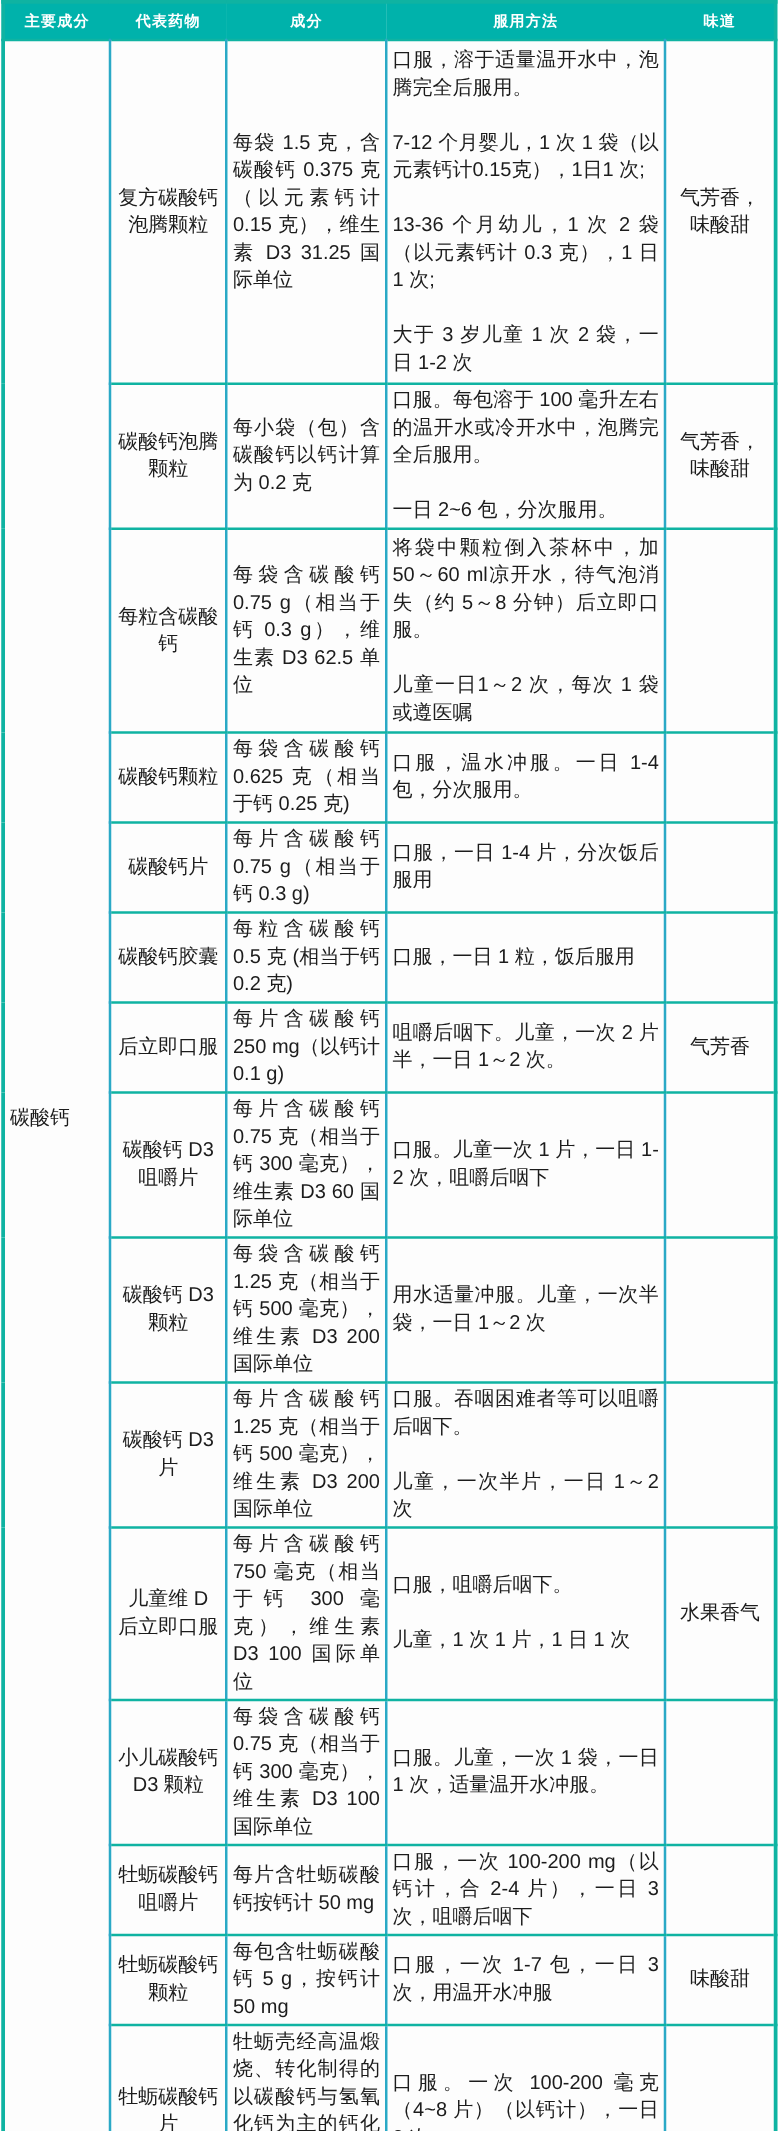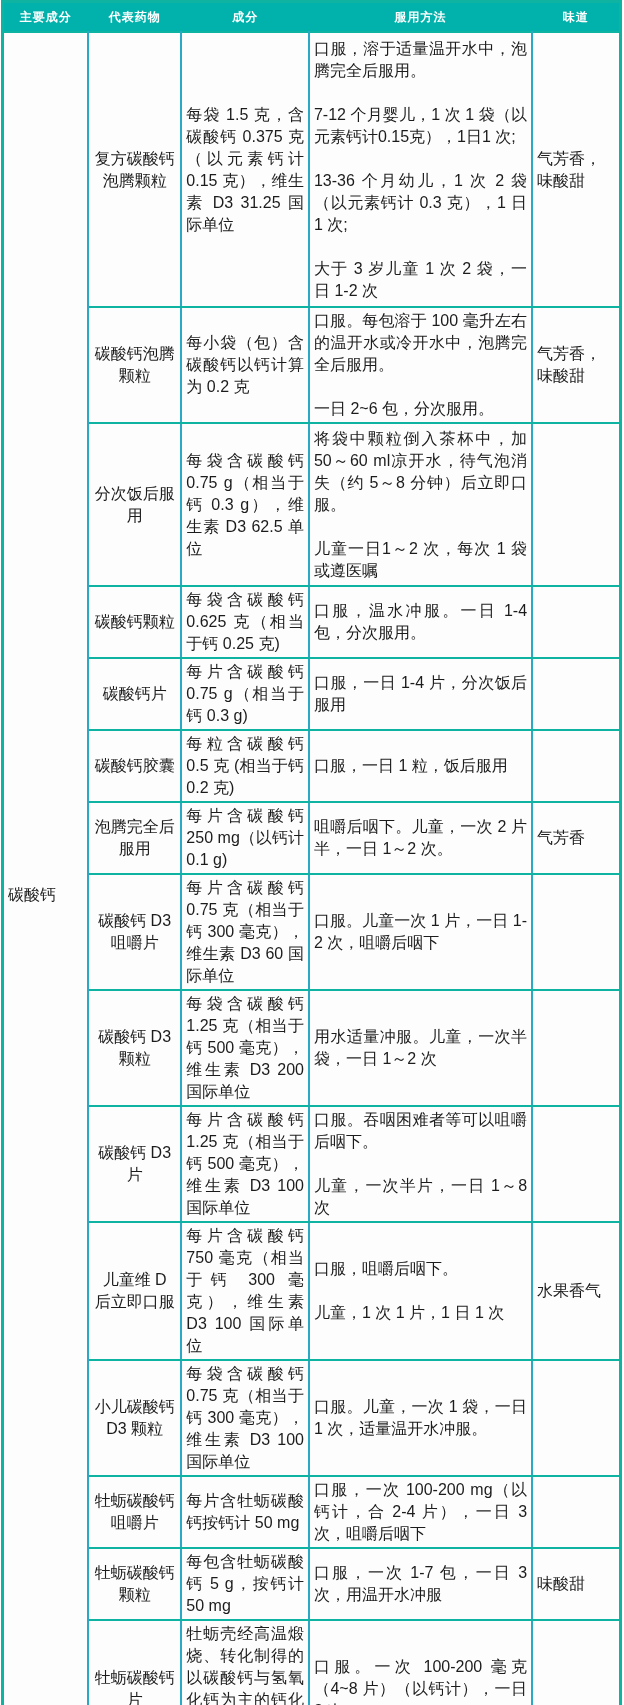--- a/index.html
+++ b/index.html
@@ -43,21 +43,21 @@
     font-size:16px;
     line-height:22px;
     padding:2px 4px;
     vertical-align:middle;
     overflow:hidden;
   }
   td.col-main{text-align:left;padding-left:6px;}
   td.col-drug{text-align:center;}
   td.col-comp{text-align:justify;}
   td.col-usage{text-align:justify;white-space:pre-line;margin-left:39px;}
-  td.col-taste{text-align:left;}
+  td.col-taste{text-align:center;}
 </style>
 </head>
 <body>
 
 <div class="page">
   <table class="med">
     <colgroup>
       <col style="width:85px">
         <col style="width:93px">
         <col style="width:127px">
@@ -89,21 +89,21 @@
       </tr>
       <tr style="height:112px">
         <td class="col-drug">碳酸钙泡腾颗粒</td>
         <td class="col-comp">每小袋（包）含碳酸钙以钙计算为 0.2 克</td>
         <td class="col-usage">口服。每包溶于 100 毫升左右的温开水或冷开水中，泡腾完全后服用。
 
 一日 2~6 包，分次服用。</td>
         <td class="col-taste">气芳香，味酸甜</td>
       </tr>
       <tr style="height:163px">
-        <td class="col-drug">分次饭后服用</td>
+        <td class="col-drug">每粒含碳酸钙</td>
         <td class="col-comp">每袋含碳酸钙 0.75 g（相当于钙 0.3 g），维生素 D3 62.5 单位</td>
         <td class="col-usage">将袋中颗粒倒入茶杯中，加 50～60 ml凉开水，待气泡消失（约 5～8 分钟）后立即口服。
 
 儿童一日1～2 次，每次 1 袋或遵医嘱</td>
         <td class="col-taste"></td>
       </tr>
       <tr style="height:65px">
         <td class="col-drug">碳酸钙颗粒</td>
         <td class="col-comp">每袋含碳酸钙 0.625 克（相当于钙 0.25 克)</td>
         <td class="col-usage">口服，温水冲服。一日 1-4 包，分次服用。</td>
@@ -115,43 +115,43 @@
         <td class="col-usage">口服，一日 1-4 片，分次饭后服用</td>
         <td class="col-taste"></td>
       </tr>
       <tr style="height:70px">
         <td class="col-drug">碳酸钙胶囊</td>
         <td class="col-comp">每粒含碳酸钙 0.5 克 (相当于钙 0.2 克)</td>
         <td class="col-usage">口服，一日 1 粒，饭后服用</td>
         <td class="col-taste"></td>
       </tr>
       <tr style="height:67px">
-        <td class="col-drug">泡腾完全后服用</td>
+        <td class="col-drug">后立即口服</td>
         <td class="col-comp">每片含碳酸钙 250 mg（以钙计 0.1 g)</td>
         <td class="col-usage">咀嚼后咽下。儿童，一次 2 片半，一日 1～2 次。</td>
         <td class="col-taste">气芳香</td>
       </tr>
       <tr style="height:115px">
         <td class="col-drug">碳酸钙 D3 咀嚼片</td>
         <td class="col-comp">每片含碳酸钙 0.75 克（相当于钙 300 毫克），维生素 D3 60 国际单位</td>
         <td class="col-usage">口服。儿童一次 1 片，一日 1-2 次，咀嚼后咽下</td>
         <td class="col-taste"></td>
       </tr>
       <tr style="height:115px">
         <td class="col-drug">碳酸钙 D3 颗粒</td>
         <td class="col-comp">每袋含碳酸钙 1.25 克（相当于钙 500 毫克），维生素 D3 200 国际单位</td>
         <td class="col-usage">用水适量冲服。儿童，一次半袋，一日 1～2 次</td>
         <td class="col-taste"></td>
       </tr>
       <tr style="height:116px">
         <td class="col-drug">碳酸钙 D3 片</td>
-        <td class="col-comp">每片含碳酸钙 1.25 克（相当于钙 500 毫克），维生素 D3 100 国际单位</td>
+        <td class="col-comp">每片含碳酸钙 1.25 克（相当于钙 500 毫克），维生素 D3 200 国际单位</td>
         <td class="col-usage">口服。吞咽困难者等可以咀嚼后咽下。
 
-儿童，一次半片，一日 1～8 次</td>
+儿童，一次半片，一日 1～2 次</td>
         <td class="col-taste"></td>
       </tr>
       <tr style="height:114px">
         <td class="col-drug">儿童维 D 后立即口服</td>
         <td class="col-comp">每片含碳酸钙 750 毫克（相当于钙 300 毫克），维生素 D3 100 国际单位</td>
         <td class="col-usage">口服，咀嚼后咽下。
 
 儿童，1 次 1 片，1 日 1 次</td>
         <td class="col-taste">水果香气</td>
       </tr>

